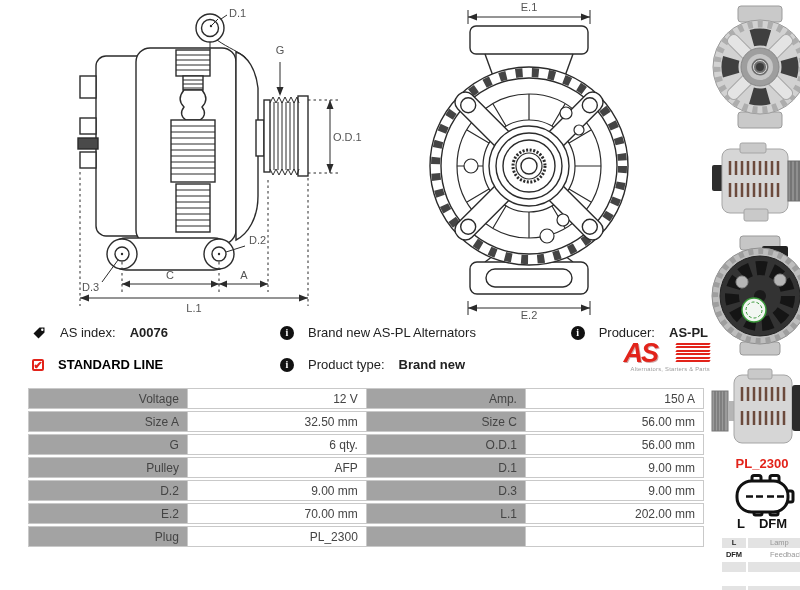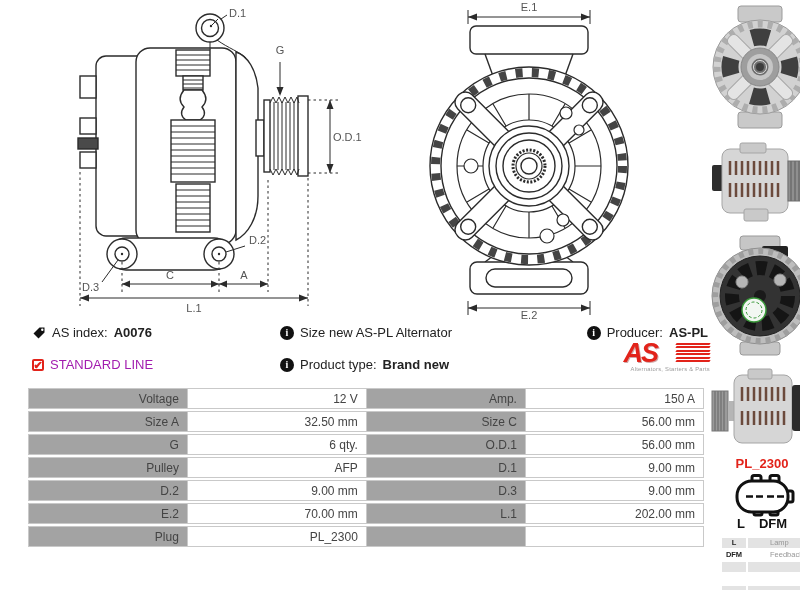--- a/index.html
+++ b/index.html
@@ -11,29 +11,29 @@
   .drawing { position:absolute; }
   #side-view { left:0; top:0; width:345px; height:320px; }
   #front-view { left:395px; top:0; width:290px; height:320px; }
   .drawing svg text { font-family:"Liberation Sans",sans-serif; font-size:11px; fill:#555; }
 
   
   #photo-col { position:absolute; left:688px; top:4px; width:108px; display:flex; flex-direction:column; gap:5px; align-items:center; }
   .photo { display:flex; justify-content:center; align-items:center; }
 
   
-  .info-line { position:absolute; display:flex; align-items:center; gap:6px; font-size:13px; color:#222; white-space:nowrap; }
+  .info-line { position:absolute; display:flex; align-items:center; gap:14px; font-size:13px; color:#222; white-space:nowrap; }
   .info-line b { font-weight:bold; }
   .tag-ic svg { display:block; }
   .info-ic { display:inline-flex; width:14px; height:14px; border-radius:50%; background:#111; color:#fff;
              font-size:10px; font-weight:bold; align-items:center; justify-content:center;
              font-family:"Liberation Serif",serif; flex:0 0 auto; }
   .check-ic { display:inline-flex; width:12px; height:12px; border:2px solid #e2231a; border-radius:2px; color:#e2231a;
               font-size:11px; line-height:10px; font-weight:bold; align-items:center; justify-content:center; flex:0 0 auto; }
-  .red-bold { color:#a21caf; font-weight:normal; }
+  .red-bold { color:#000000; font-weight:bold; }
 
   
   #as-logo { position:absolute; left:608px; top:342px; width:84px; text-align:right; }
   .as-row { display:flex; justify-content:flex-end; align-items:flex-end; gap:19px; }
   .as-text { color:#e2231a; font-style:italic; font-weight:bold; font-size:27px; line-height:23px; letter-spacing:-2px;
              text-shadow:1px 1px 0 rgba(120,0,0,.35); }
   .as-stripes { display:flex; flex-direction:column; justify-content:flex-end; gap:1.5px; padding-bottom:3px; }
   .as-stripes i { display:block; width:34px; height:2px; background:#e2231a; transform:skewX(-32deg); }
   .as-tagline { font-size:5.8px; color:#9a9a9a; letter-spacing:.25px; margin-top:1px; }
 
@@ -309,21 +309,21 @@
     <span>AS index:</span>
     <b>A0076</b>
   </div>
   <div class="info-line" style="left:14px; top:357px;">
     <span class="check-ic">✔</span>
     <span class="red-bold">STANDARD LINE</span>
   </div>
 
   <div class="info-line" style="left:262px; top:325px;">
     <span class="info-ic">i</span>
-    <span>Size new AS-PL Alternator</span>
+    <span>Brand new AS-PL Alternators</span>
   </div>
   <div class="info-line" style="left:262px; top:357px;">
     <span class="info-ic">i</span>
     <span>Product type:</span>
     <b>Brand new</b>
   </div>
 
   <div class="info-line" style="left:520px; top:325px; width:170px; justify-content:flex-end;">
     <span class="info-ic">i</span>
     <span>Producer:</span>

